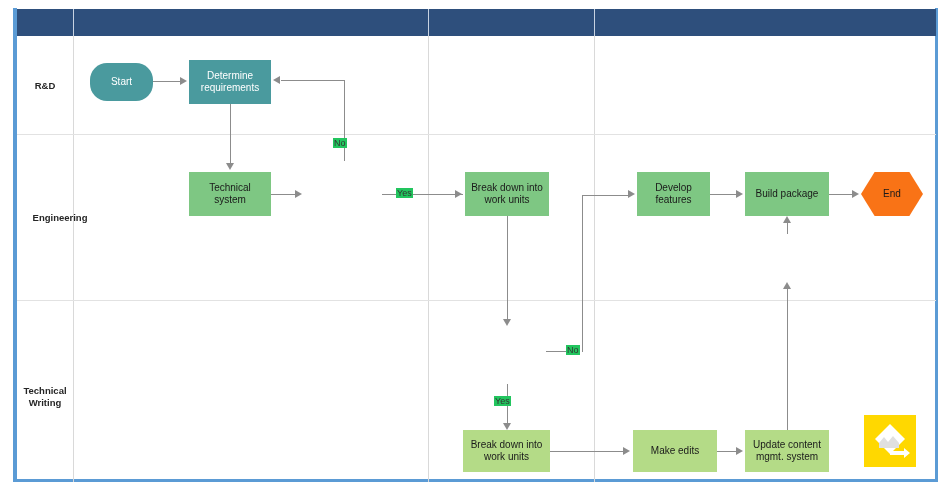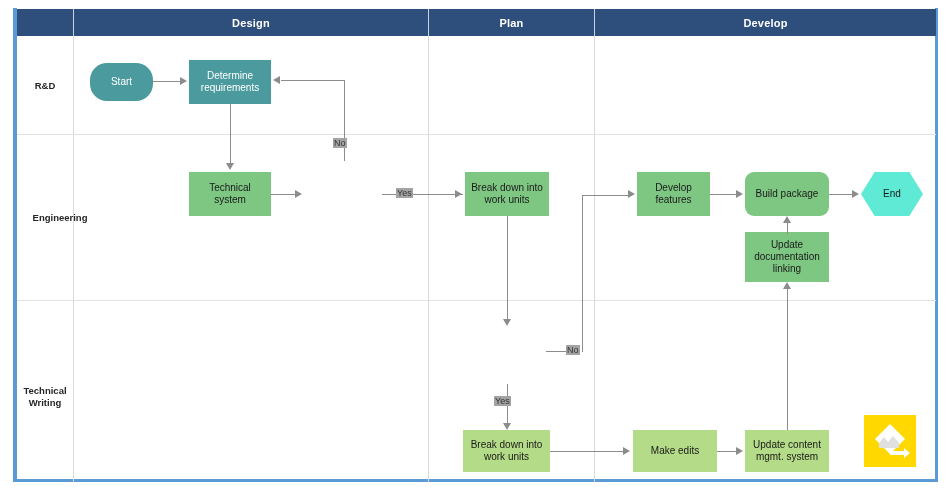--- a/index.html
+++ b/index.html
@@ -54,54 +54,51 @@
     position:absolute;inset:0;background:#7ec783;
     transform:rotate(45deg);
   }
   .diamond-wrap.lt .dm{background:#b4db87;}
   .diamond-wrap .dlabel{
     position:absolute;inset:0;display:flex;align-items:center;justify-content:center;
     text-align:center;font-size:10px;line-height:12px;color:#1a1a1a;
     white-space:nowrap;
   }
   .hexa{
-    background:#5eead4;
+    background:#f97316;
     clip-path:polygon(22% 0%,78% 0%,100% 50%,78% 100%,22% 100%,0% 50%);
   }
   
   .conn{position:absolute;background:#8c8c8c;}
   .conn.h{height:1.4px;}
   .conn.v{width:1.4px;}
   .arrow{position:absolute;width:0;height:0;}
   .arrow.r{border-left:7px solid #8c8c8c;border-top:4.5px solid transparent;border-bottom:4.5px solid transparent;}
   .arrow.l{border-right:7px solid #8c8c8c;border-top:4.5px solid transparent;border-bottom:4.5px solid transparent;}
   .arrow.d{border-top:7px solid #8c8c8c;border-left:4.5px solid transparent;border-right:4.5px solid transparent;}
   .arrow.u{border-bottom:7px solid #8c8c8c;border-left:4.5px solid transparent;border-right:4.5px solid transparent;}
   .elabel{
-    position:absolute;font-size:9px;color:#333333;background:#a3a3a3;
+    position:absolute;font-size:9px;color:#333333;background:#22c55e;
     padding:0 1px;white-space:nowrap;
   }
   
   #watermark{position:absolute;left:864px;top:415px;width:52px;height:52px;background:#ffd800;}
 </style>
 </head>
 <body>
 
 <div id="canvas">
 
   <div id="frame"></div>
 
   <div class="header-band"></div>
   <div class="hdr-sep" style="left:73px;"></div>
   <div class="hdr-sep" style="left:428px;"></div>
   <div class="hdr-sep" style="left:594px;"></div>
 
-  <div class="hdr-cell" style="left:74px;width:354px;">Design</div>
-  <div class="hdr-cell" style="left:429px;width:165px;">Plan</div>
-  <div class="hdr-cell" style="left:595px;width:341px;">Develop</div>
 
   <div class="vline" style="left:73px;top:36px;height:446px;"></div>
   <div class="vline" style="left:428px;top:36px;height:446px;"></div>
   <div class="vline" style="left:594px;top:36px;height:446px;"></div>
 
   <div class="hline" style="left:17px;top:134px;width:919px;"></div>
   <div class="hline" style="left:17px;top:300px;width:919px;"></div>
 
   <div class="lane-label" style="top:80px;">R&amp;D</div>
   <div class="lane-label" style="top:212px;margin-left:15px;">Engineering</div>
@@ -130,31 +127,30 @@
   <div class="arrow r" style="left:295px;top:190px;"></div>
 
   <div class="conn h" style="left:382px;top:194px;width:81px;"></div>
   <div class="arrow r" style="left:455px;top:190px;"></div>
   <div class="elabel" style="left:396px;top:188px;">Yes</div>
 
   <div class="node green" style="left:465px;top:172px;width:84px;height:44px;padding:0 4px;">Break down into work units</div>
 
   <div class="node green" style="left:637px;top:172px;width:73px;height:44px;padding:0 4px;">Develop features</div>
 
-  <div class="node green" style="left:745px;top:172px;width:84px;height:44px;padding:0 4px;border-radius:9px;">Build package</div>
+  <div class="node green" style="left:745px;top:172px;width:84px;height:44px;padding:0 4px;">Build package</div>
 
   <div class="node green hexa" style="left:861px;top:172px;width:62px;height:44px;">End</div>
 
   <div class="conn h" style="left:710px;top:194px;width:27px;"></div>
   <div class="arrow r" style="left:736px;top:190px;"></div>
 
   <div class="conn h" style="left:829px;top:194px;width:24px;"></div>
   <div class="arrow r" style="left:852px;top:190px;"></div>
 
-  <div class="node green" style="left:745px;top:232px;width:84px;height:50px;padding:0 4px;">Update documentation linking</div>
 
   <div class="conn v" style="left:787px;top:222px;height:12px;"></div>
   <div class="arrow u" style="left:783px;top:216px;"></div>
 
   <div class="conn v" style="left:507px;top:216px;height:104px;"></div>
   <div class="arrow d" style="left:503px;top:319px;"></div>
 
   <div class="conn h" style="left:546px;top:351px;width:20px;"></div>
   <div class="conn v" style="left:582px;top:195px;height:157px;"></div>
   <div class="conn h" style="left:582px;top:195px;width:47px;"></div>

